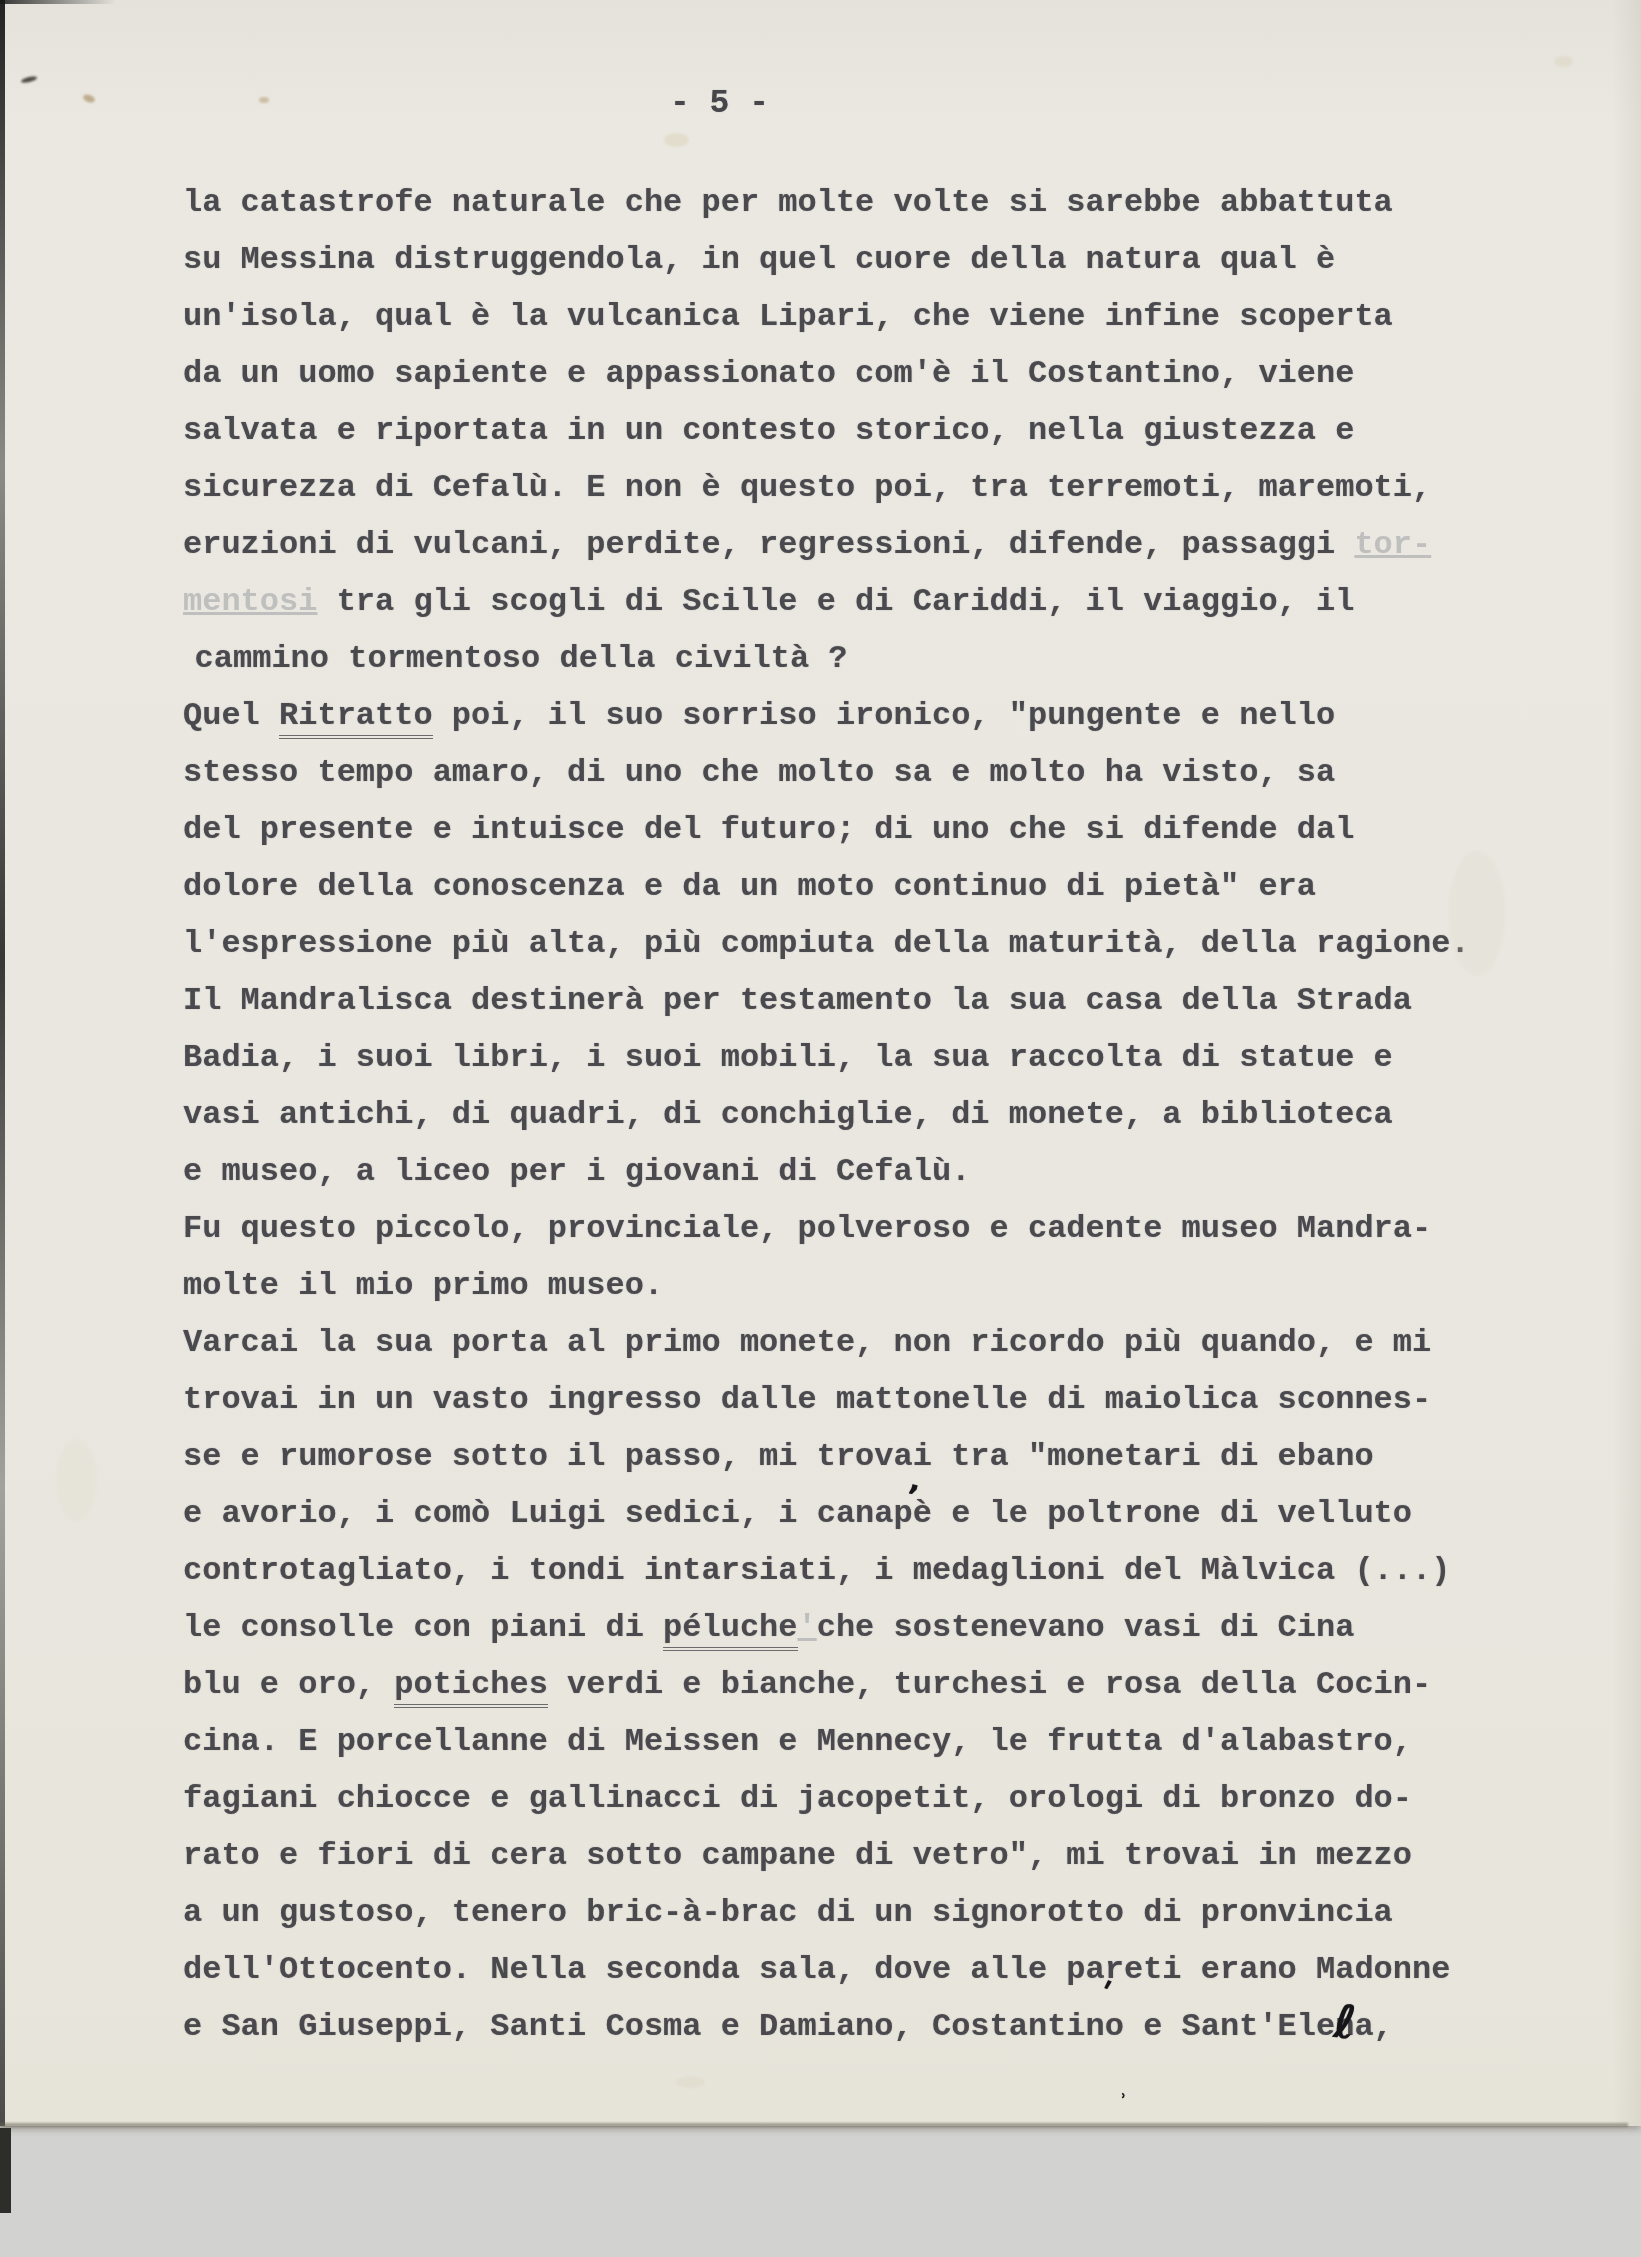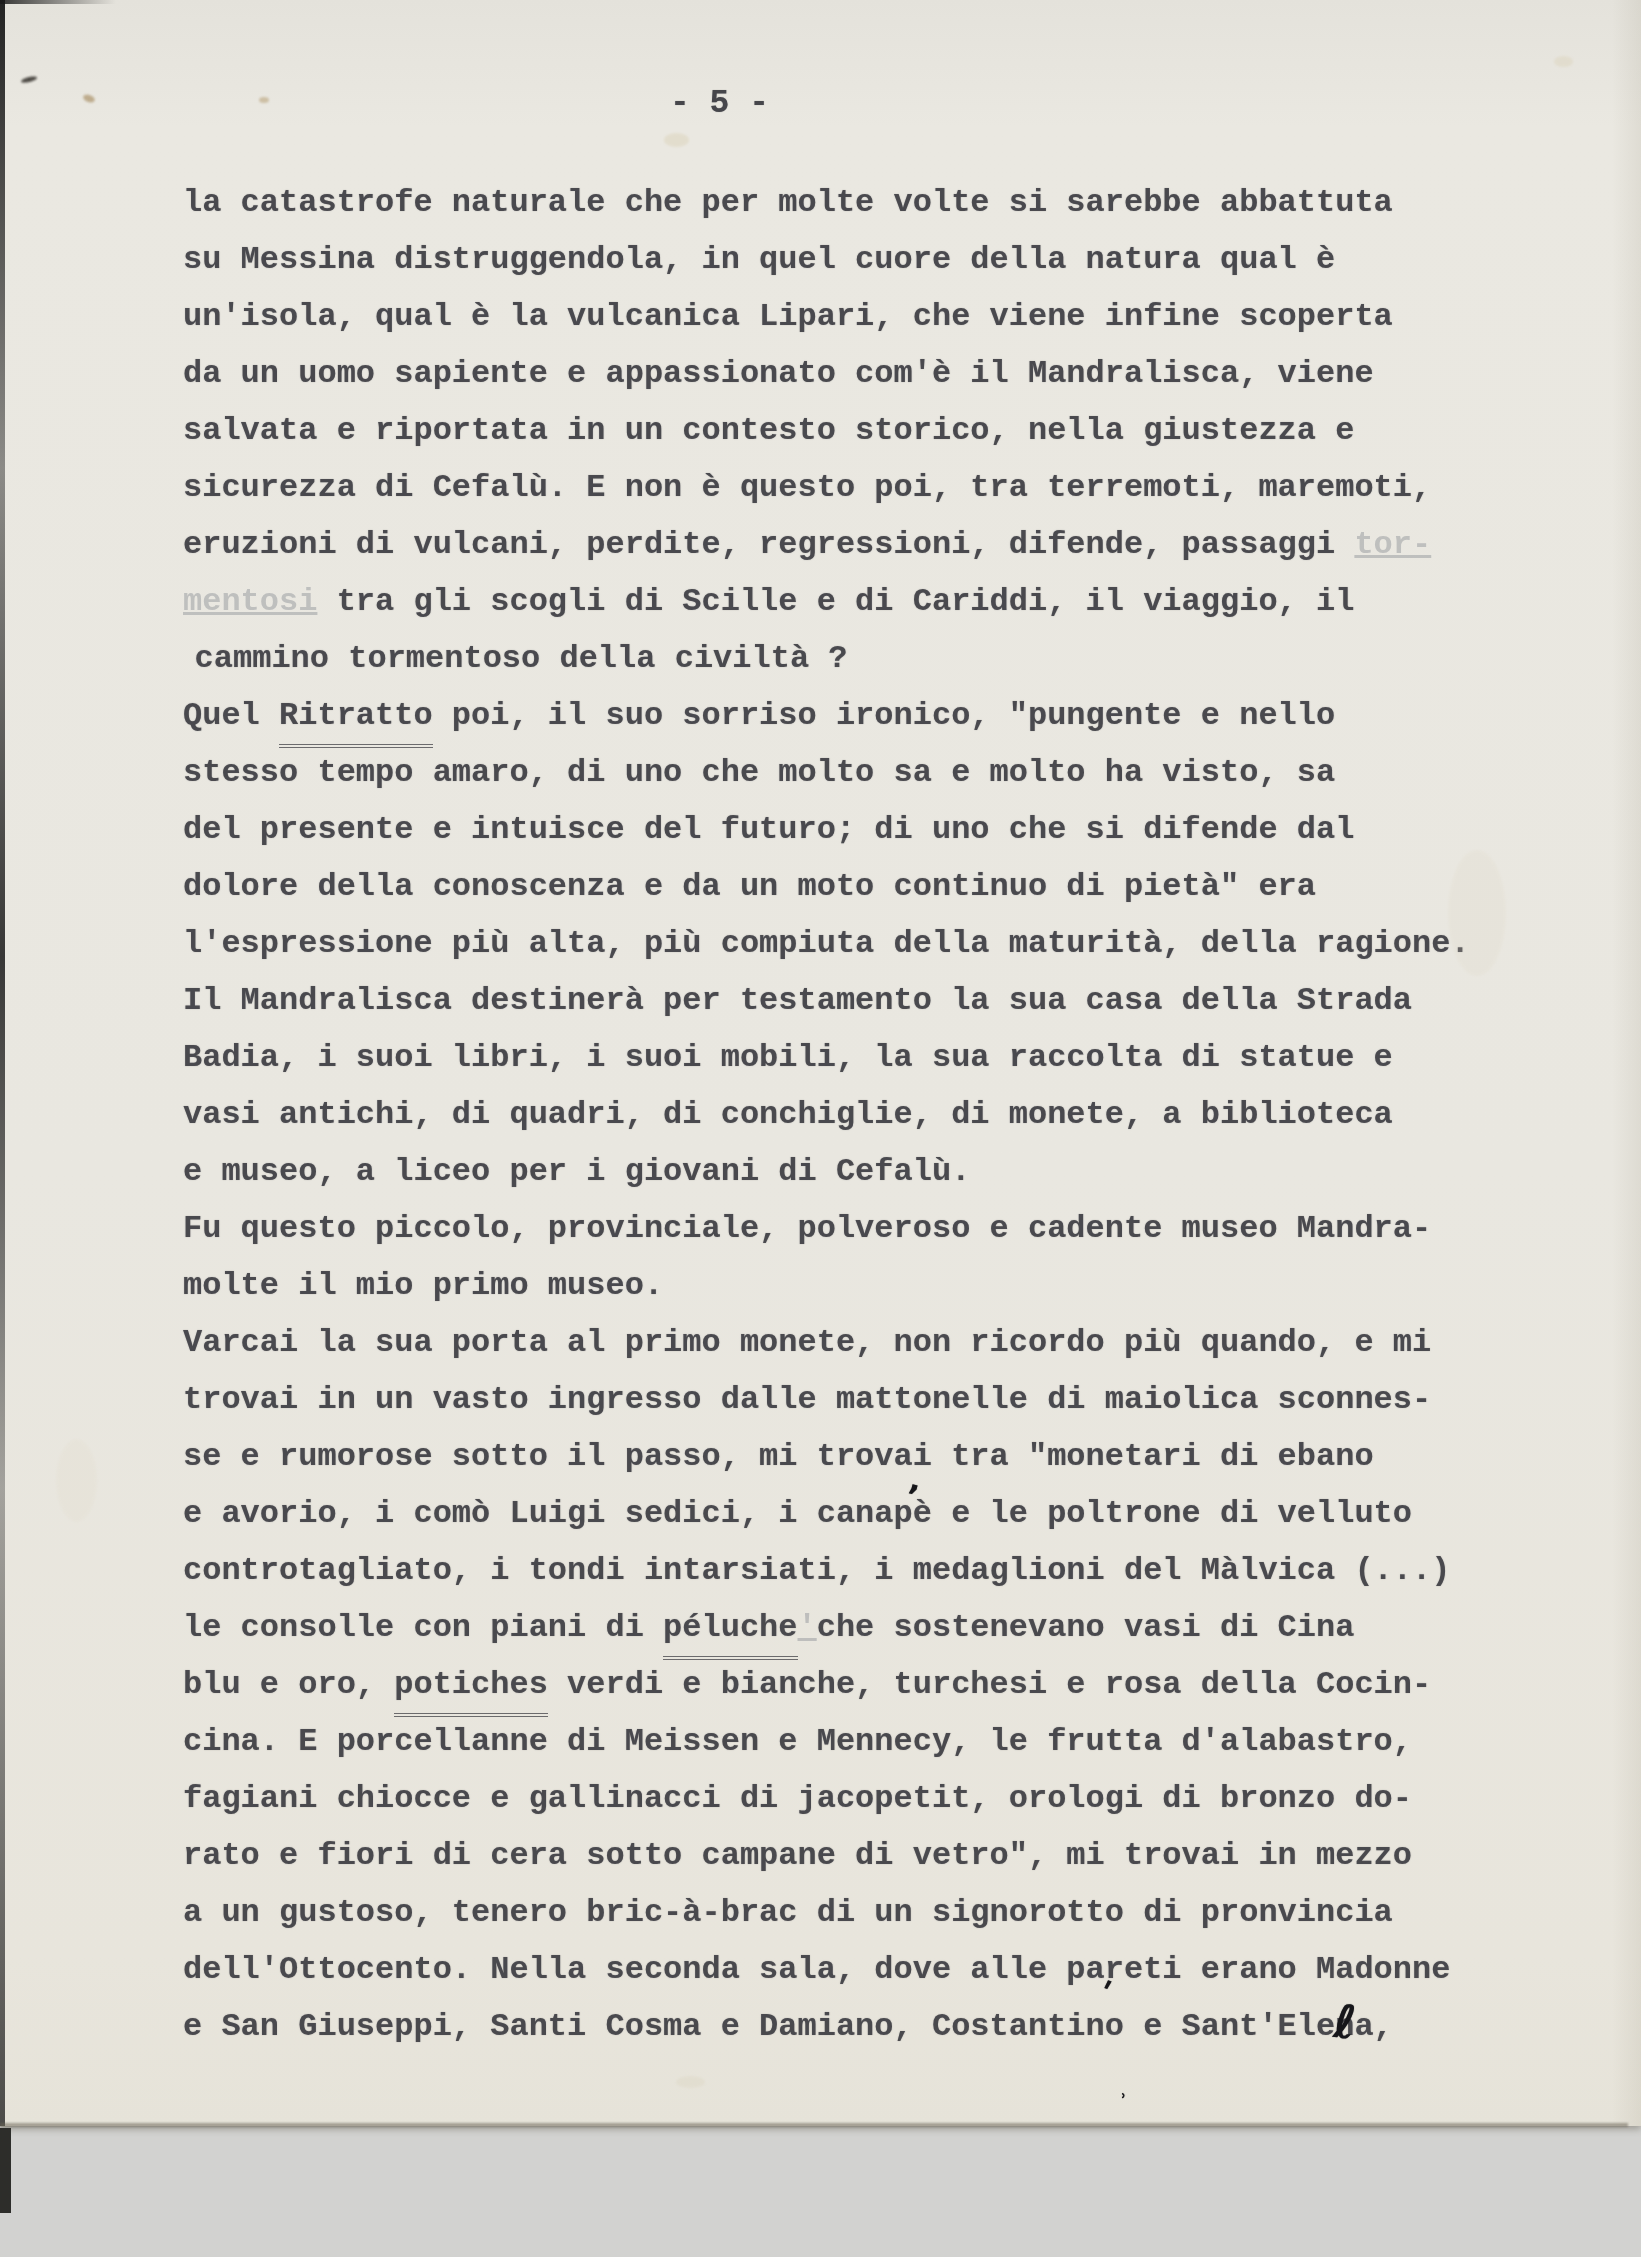--- a/index.html
+++ b/index.html
@@ -14,38 +14,38 @@
     background:linear-gradient(180deg,rgba(25,25,25,0.95) 0%,rgba(25,25,25,0.45) 22%,rgba(25,25,25,0.85) 45%,rgba(35,35,35,0.35) 70%,rgba(25,25,25,0.75) 100%);}
   .edge-top{position:absolute;left:0;top:0;width:116px;height:3.9px;background:linear-gradient(90deg,rgba(25,25,25,0.85),rgba(25,25,25,0));}
   .edge-bottom{position:absolute;left:0;top:2123px;width:1628px;height:3.9px;
     background:rgba(105,100,86,0.55);filter:blur(1px);}
   .corner-strip{position:absolute;left:0;top:2128px;width:10.6px;height:85px;background:#2d2d2a;}
   .page-number{position:absolute;left:670px;top:85px;font-size:33px;font-weight:bold;
     color:rgba(58,58,64,0.88);text-shadow:0 0 1px rgba(58,58,64,0.45);white-space:pre;}
   .text-block{position:absolute;left:183px;top:174px;width:1477px;}
   .line{height:57px;line-height:57px;font-size:32px;font-weight:bold;white-space:pre;
     color:rgba(58,58,64,0.86);text-shadow:0 0 1.2px rgba(58,58,64,0.40);}
-  .seg-u{border-bottom:4.8px double rgba(58,58,64,0.72);padding-bottom:10px;}
+  .seg-u{border-bottom:4.8px double rgba(58,58,64,0.72);padding-bottom:1px;}
   .seg-f{color:rgba(132,136,142,0.42);text-shadow:none;text-decoration:underline;}
   .ink{position:absolute;font-family:"DejaVu Sans",sans-serif;font-weight:bold;
     color:#16161a;text-shadow:0 0 1px rgba(10,10,14,0.6);line-height:1;}
   .stain{position:absolute;border-radius:50%;}
 </style>
 </head>
 <body>
 
 <div class="scene">
   <div class="paper">
     <div class="paper-right-shade"></div>
     <div class="page-number">- 5 -</div>
     <div class="text-block" id="text-block">
         <div class="line"><span class="seg-n">la catastrofe naturale che per molte volte si sarebbe abbattuta</span></div>
         <div class="line"><span class="seg-n">su Messina distruggendola, in quel cuore della natura qual è</span></div>
         <div class="line"><span class="seg-n">un'isola, qual è la vulcanica Lipari, che viene infine scoperta</span></div>
-        <div class="line"><span class="seg-n">da un uomo sapiente e appassionato com'è il Mandralisca, viene</span></div>
+        <div class="line"><span class="seg-n">da un uomo sapiente e appassionato com'è il Costantino, viene</span></div>
         <div class="line"><span class="seg-n">salvata e riportata in un contesto storico, nella giustezza e</span></div>
         <div class="line"><span class="seg-n">sicurezza di Cefalù. E non è questo poi, tra terremoti, maremoti,</span></div>
         <div class="line"><span class="seg-n">eruzioni di vulcani, perdite, regressioni, difende, passaggi </span><span class="seg-f">tor-</span></div>
         <div class="line"><span class="seg-f">mentosi</span><span class="seg-n"> tra gli scogli di Scille e di Cariddi, il viaggio, il</span></div>
         <div class="line" style="padding-left: 11.6px;"><span class="seg-n">cammino tormentoso della civiltà ?</span></div>
         <div class="line"><span class="seg-n">Quel </span><span class="seg-u">Ritratto</span><span class="seg-n"> poi, il suo sorriso ironico, "pungente e nello</span></div>
         <div class="line"><span class="seg-n">stesso tempo amaro, di uno che molto sa e molto ha visto, sa</span></div>
         <div class="line"><span class="seg-n">del presente e intuisce del futuro; di uno che si difende dal</span></div>
         <div class="line"><span class="seg-n">dolore della conoscenza e da un moto continuo di pietà" era</span></div>
         <div class="line"><span class="seg-n">l'espressione più alta, più compiuta della maturità, della ragione.</span></div>

